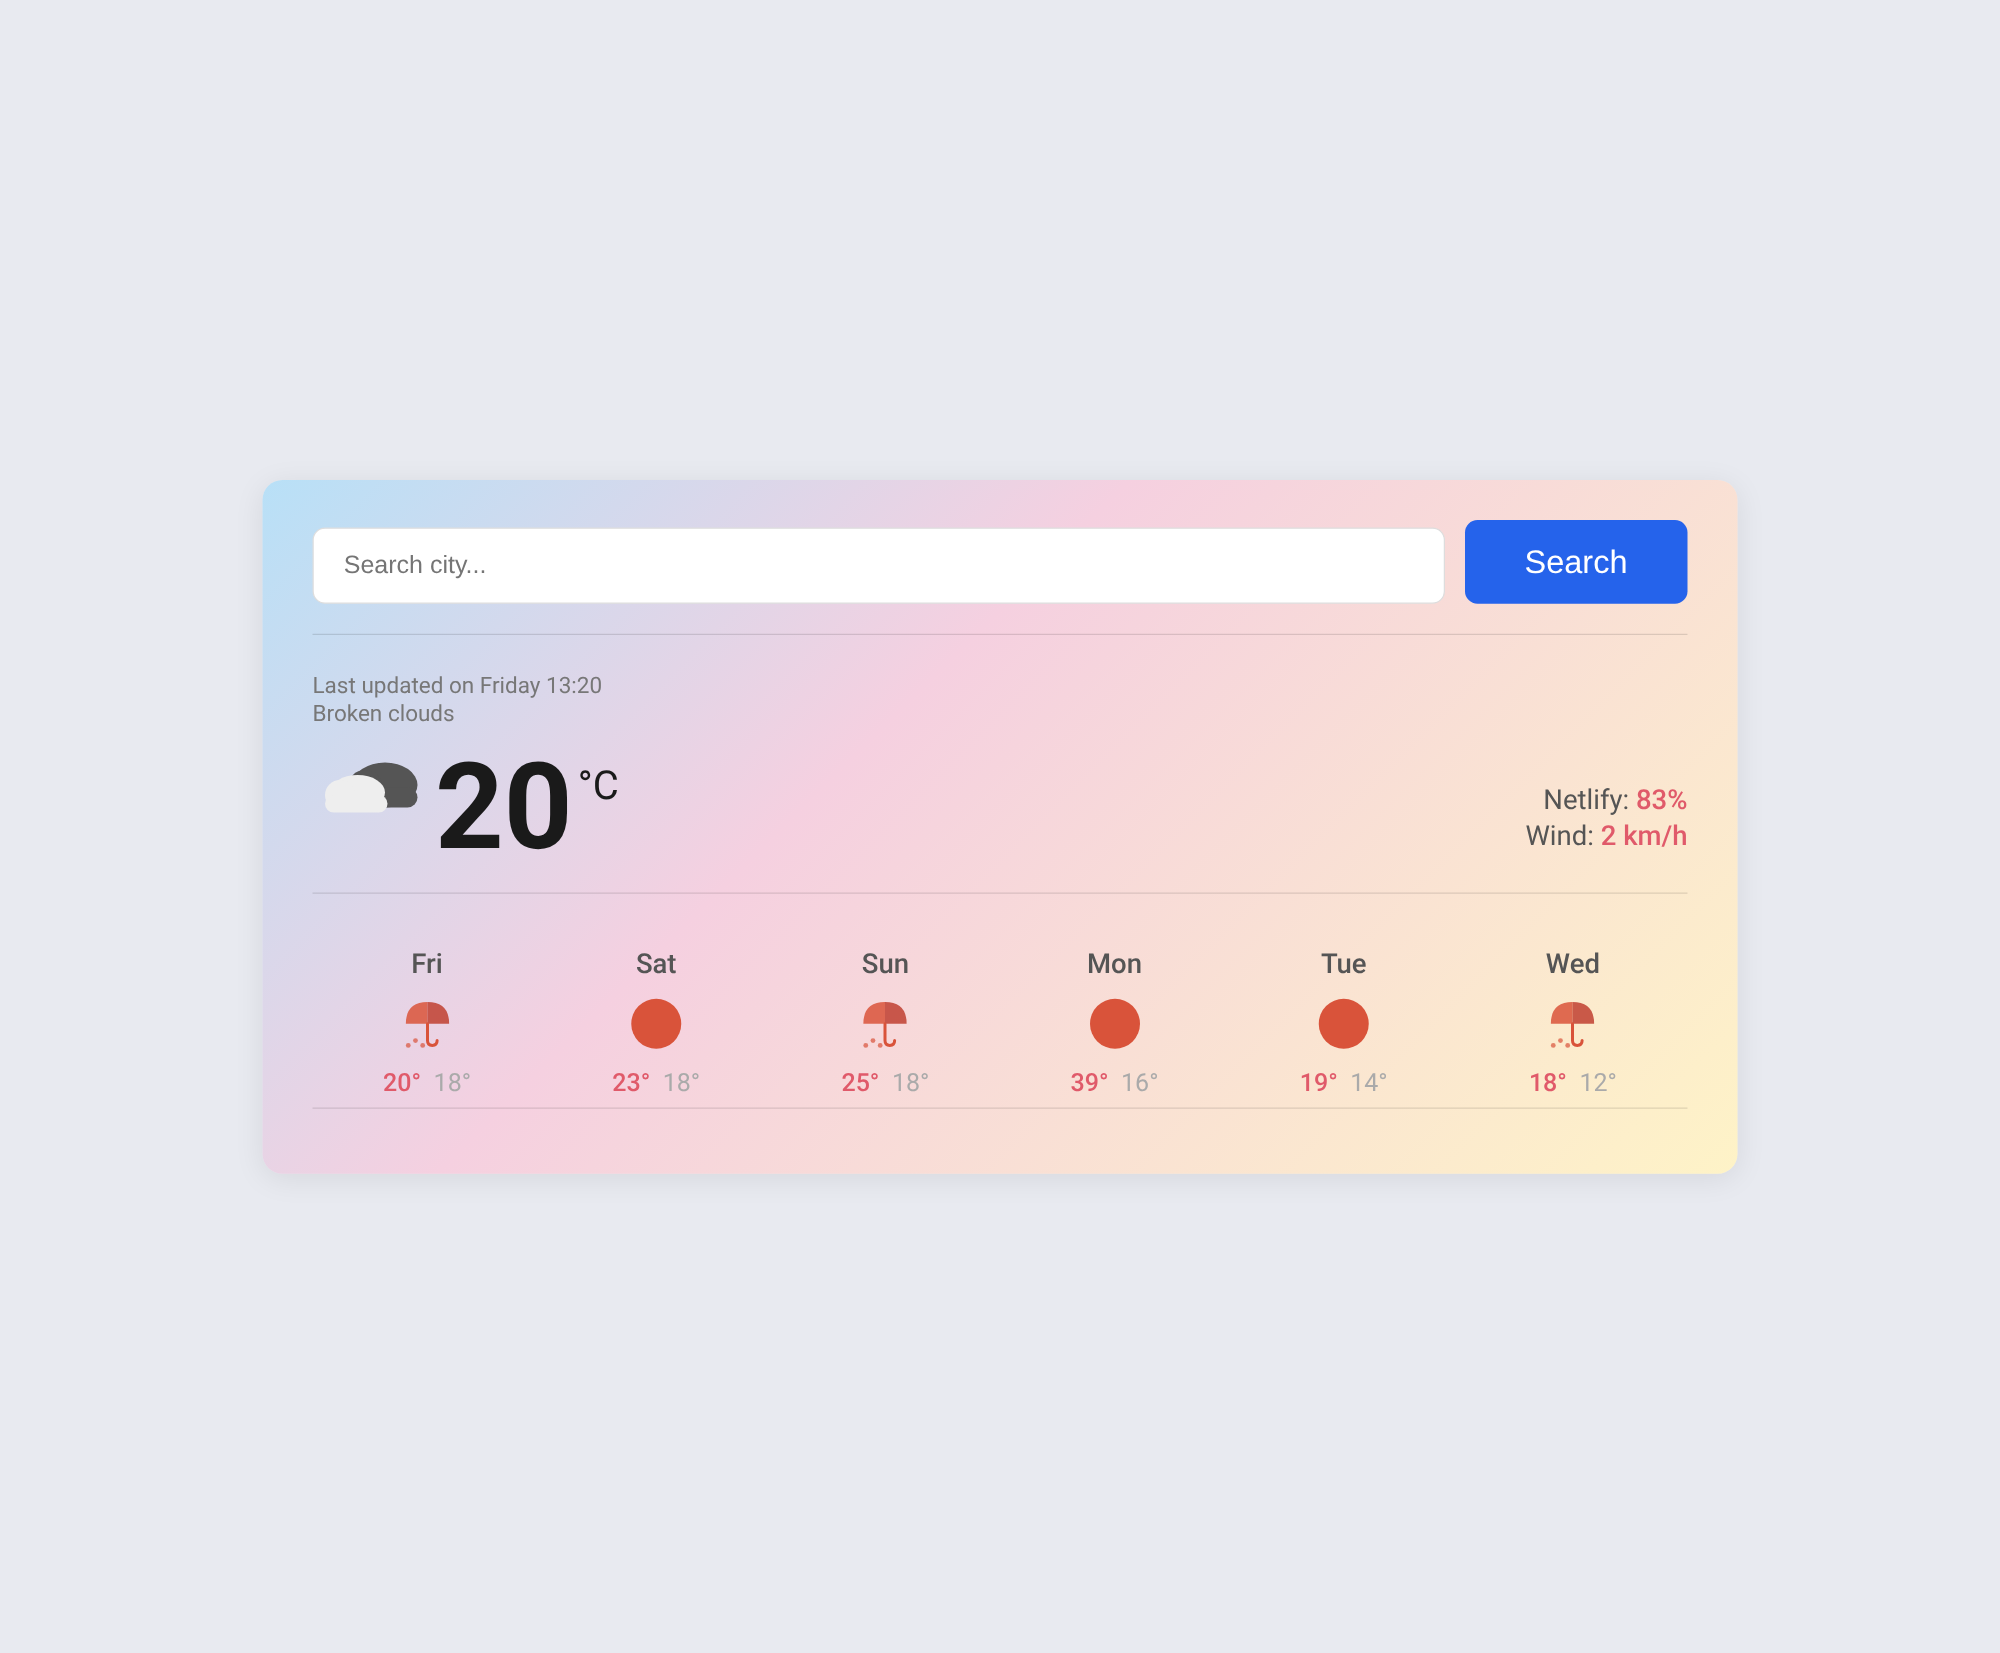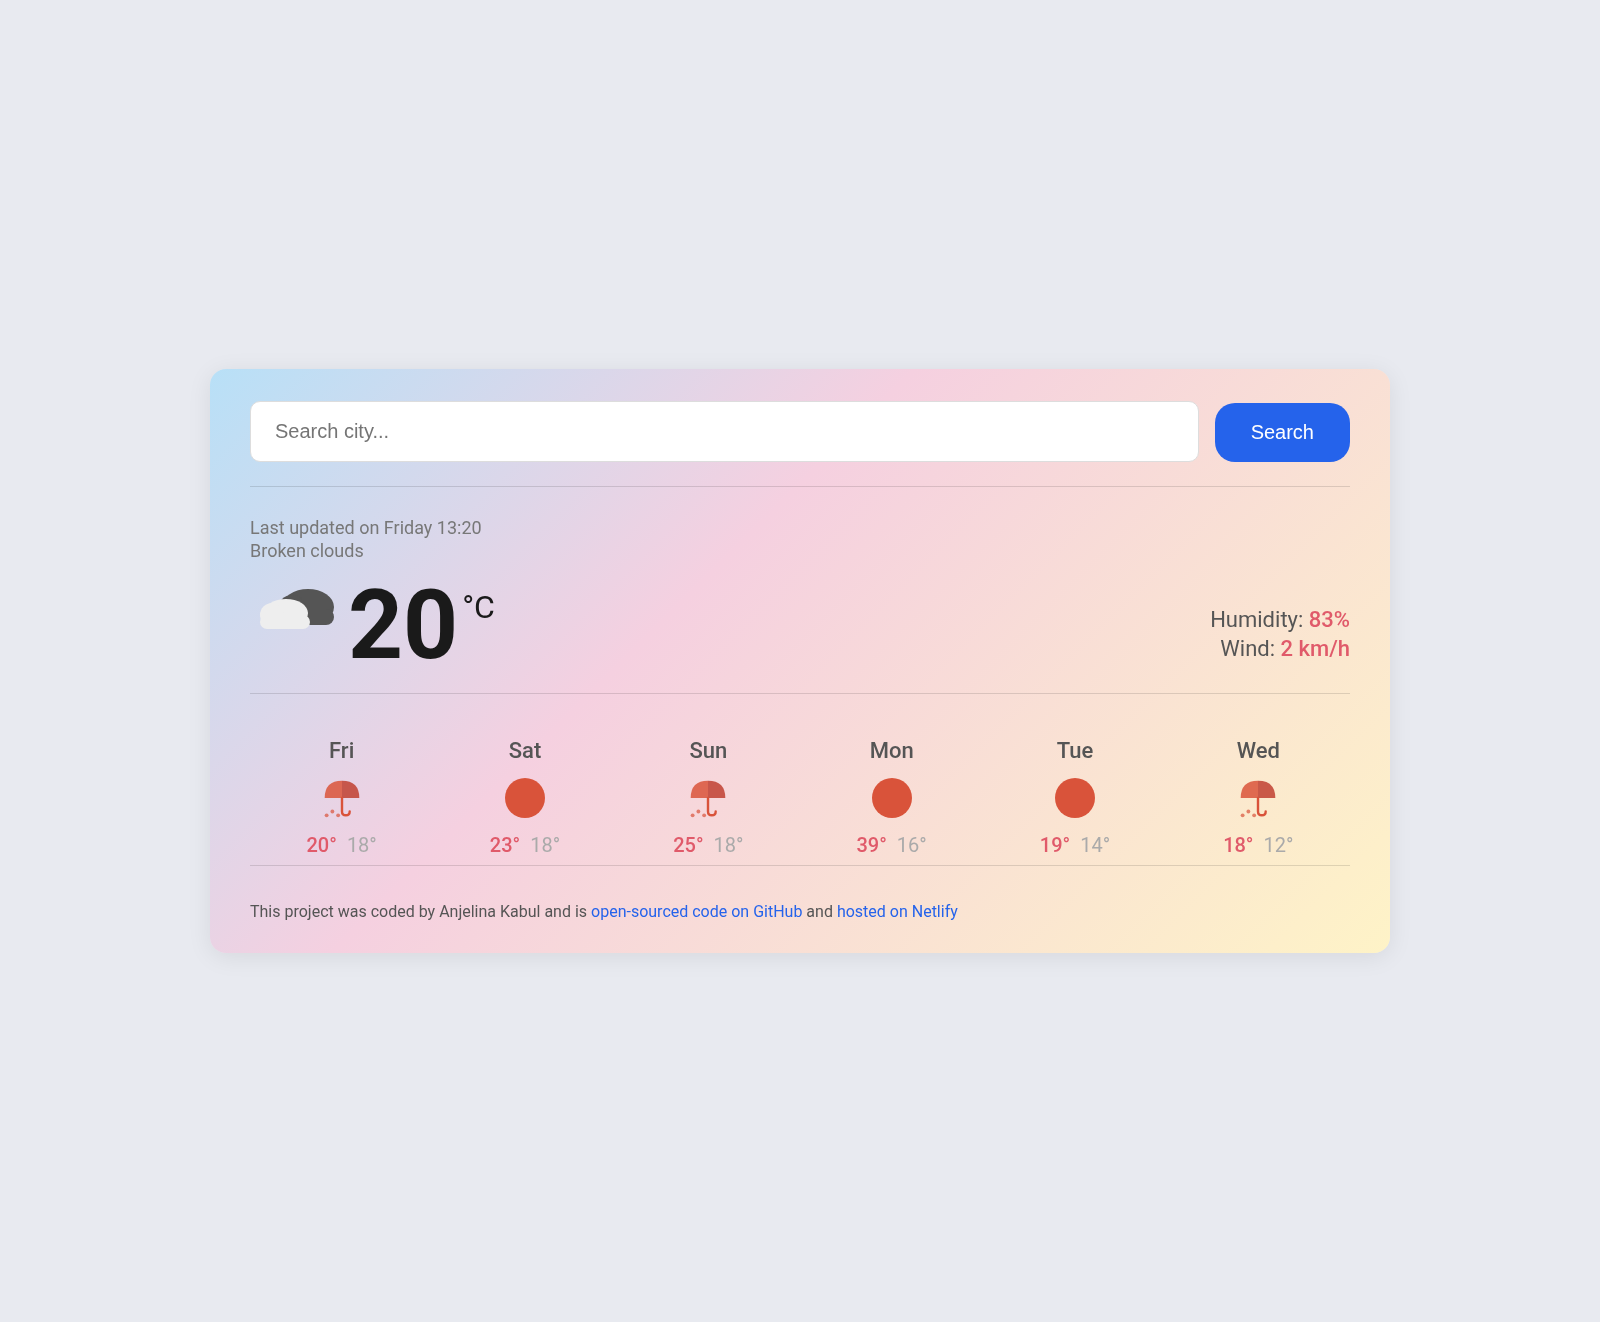--- a/index.html
+++ b/index.html
@@ -37,23 +37,23 @@
       border: 1px solid #ddd;
       background: #fff;
       color: #555;
       outline: none;
     }
 
     .search-button {
       background: #2563eb;
       color: #fff;
       border: none;
-      border-radius: 20px;
-      padding: 18px 36px;
-      font-size: 20px;
+      border-radius: 10px;
+      padding: 18px 48px;
+      font-size: 26px;
       cursor: pointer;
       font-weight: 500;
       white-space: nowrap;
     }
 
     
     .divider {
       border: none;
       border-top: 1px solid rgba(0,0,0,0.12);
       margin: 0 0 20px 0;
@@ -227,21 +227,21 @@
         </svg>
 
         <div class="temperature">
           <span>20</span>
           <span class="temp-unit">°C</span>
         </div>
       </div>
 
       <div class="weather-right">
         <div class="humidity-line">
-          <span>Humidity:</span>
+          <span>Netlify:</span>
           <span class="highlight">83%</span>
         </div>
         <div class="wind-line">
           <span>Wind:</span>
           <span class="highlight">2 km/h</span>
         </div>
       </div>
     </div>
   </div>
 
@@ -343,20 +343,14 @@
           <div class="temps-row">
             <span class="temp-high">18°</span>
             <span class="temp-low">12°</span>
           </div>
         </div>
       </div>
   </div>
 
   <hr class="divider">
 
-  <div class="footer">
-    <span>This project was coded by Anjelina Kabul and is </span>
-    <a href="#">open-sourced code on GitHub</a>
-    <span> and </span>
-    <a href="#">hosted on Netlify</a>
-  </div>
 
 </div>
 
 </body></html>

